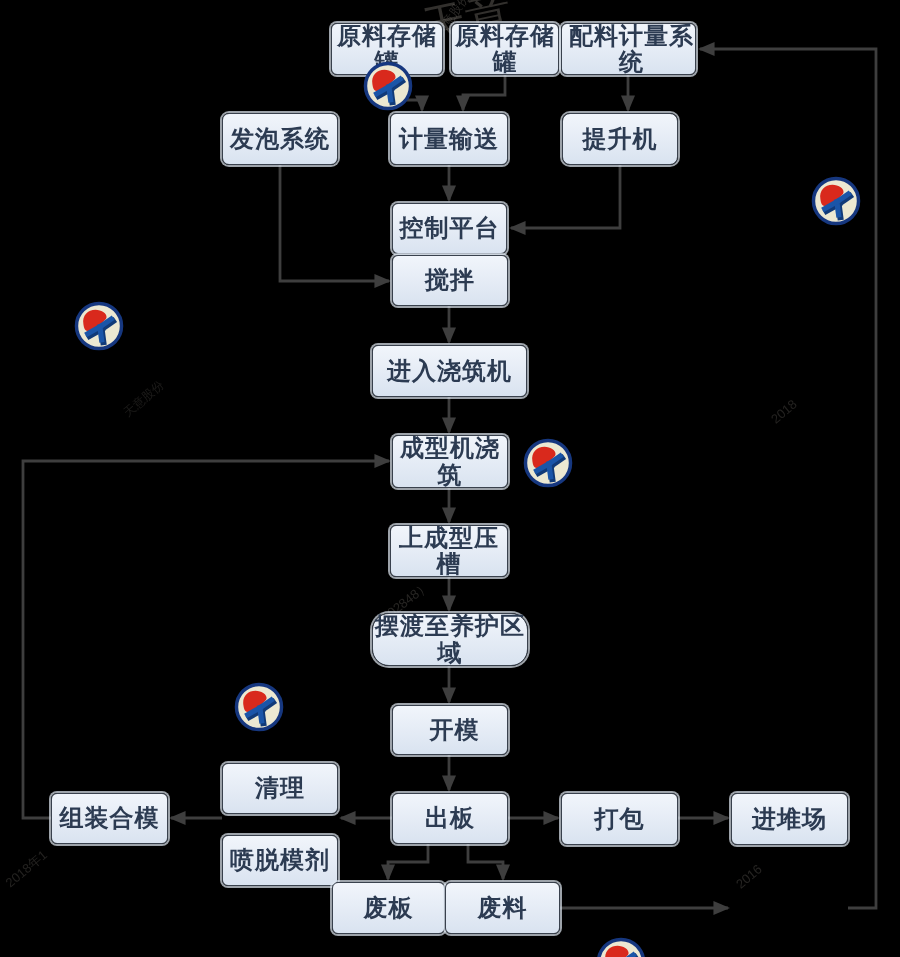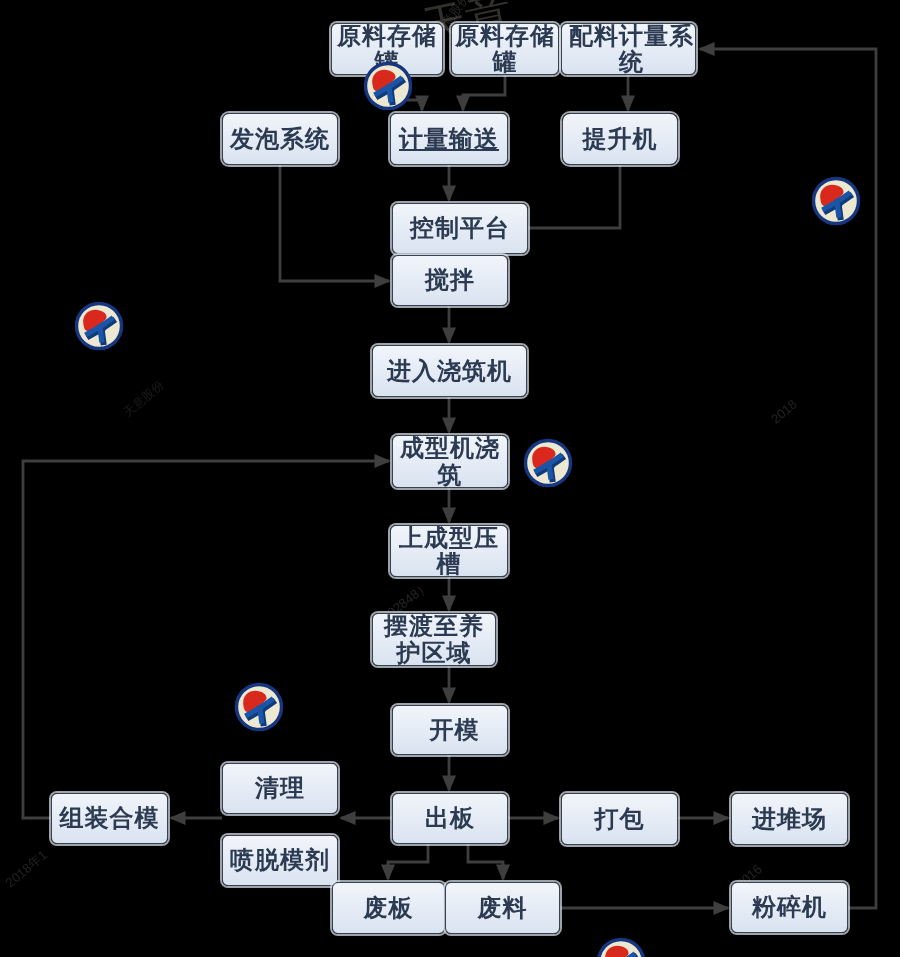--- a/index.html
+++ b/index.html
@@ -71,38 +71,37 @@
         <path d="M560,908 L728,908" marker-end="url(#arrow)"></path>
         <path d="M848,908 L876,908 L876,49 L700,49" marker-end="url(#arrow)"></path>
       </g>
   </svg>
 
   <div class="node-layer">
       <div class="node" style="left: 331px; top: 23px; width: 112px; height: 52px;">原料存储罐</div>
       <div class="node" style="left: 451px; top: 23px; width: 108px; height: 52px;">原料存储罐</div>
       <div class="node" style="left: 561px; top: 23px; width: 135px; height: 52px; padding-left: 6px;">配料计量系统</div>
       <div class="node" style="left: 222px; top: 113px; width: 116px; height: 52px; border-radius: 7px;">发泡系统</div>
-      <div class="node" style="left: 390px; top: 113px; width: 118px; height: 52px; text-decoration: underline;">计量输送</div>
+      <div class="node" style="left: 390px; top: 113px; width: 118px; height: 52px;">计量输送</div>
       <div class="node" style="left: 562px; top: 113px; width: 116px; height: 52px; border-radius: 8px;">提升机</div>
-      <div class="node" style="left: 392px; top: 203px; width: 136px; height: 51px;">控制平台</div>
+      <div class="node" style="left: 392px; top: 203px; width: 115px; height: 51px;">控制平台</div>
       <div class="node" style="left: 392px; top: 255px; width: 116px; height: 51px;">搅拌</div>
       <div class="node" style="left: 372px; top: 345px; width: 155px; height: 52px;">进入浇筑机</div>
       <div class="node" style="left: 392px; top: 435px; width: 116px; height: 53px;">成型机浇筑</div>
       <div class="node" style="left: 390px; top: 525px; width: 118px; height: 52px;">上成型压槽</div>
-      <div class="node" style="left: 372px; top: 613px; width: 124px; height: 53px;">摆渡至养护区域</div>
+      <div class="node" style="left: 372px; top: 613px; width: 156px; height: 53px; border-radius: 17px;">摆渡至养护区域</div>
       <div class="node" style="left: 392px; top: 705px; width: 116px; height: 50px; padding-left: 9px;">开模</div>
       <div class="node" style="left: 222px; top: 763px; width: 116px; height: 51px;">清理</div>
       <div class="node" style="left: 222px; top: 835px; width: 116px; height: 51px;">喷脱模剂</div>
       <div class="node" style="left: 51px; top: 793px; width: 117px; height: 51px;">组装合模</div>
       <div class="node" style="left: 392px; top: 793px; width: 116px; height: 51px;">出板</div>
       <div class="node" style="left: 561px; top: 793px; width: 117px; height: 52px;">打包</div>
       <div class="node" style="left: 731px; top: 793px; width: 117px; height: 52px;">进堆场</div>
       <div class="node" style="left: 332px; top: 882px; width: 113px; height: 52px;">废板</div>
       <div class="node" style="left: 445px; top: 882px; width: 115px; height: 52px;">废料</div>
-      <div class="node" style="left: 731px; top: 882px; width: 117px; height: 51px;">粉碎机</div>
     </div>
 
   <div class="logo-layer">
       <svg class="logo" viewBox="-30 -30 60 60" width="52" height="52" style="left: 362px; top: 60px;">
     <circle r="26" stroke-width="4" fill="#ece8d2" stroke="#16377f"></circle>
     <path class="lg-red" d="M-18,-2 C-20,-14 -10,-21 1,-18 C8,-16 10,-11 8,-8 L-4,4 C-14,8 -17,6 -18,-2 Z" fill="#d9291c"></path>
     <g class="lg-dark" stroke-width="7" fill="none" stroke-linecap="square" transform="translate(2,2.5)" stroke="#113a78">
       <path d="M1,1 L14,-8"></path>
           <path d="M1,1 L3,16"></path>
           <path d="M1,1 L-13,9"></path>

